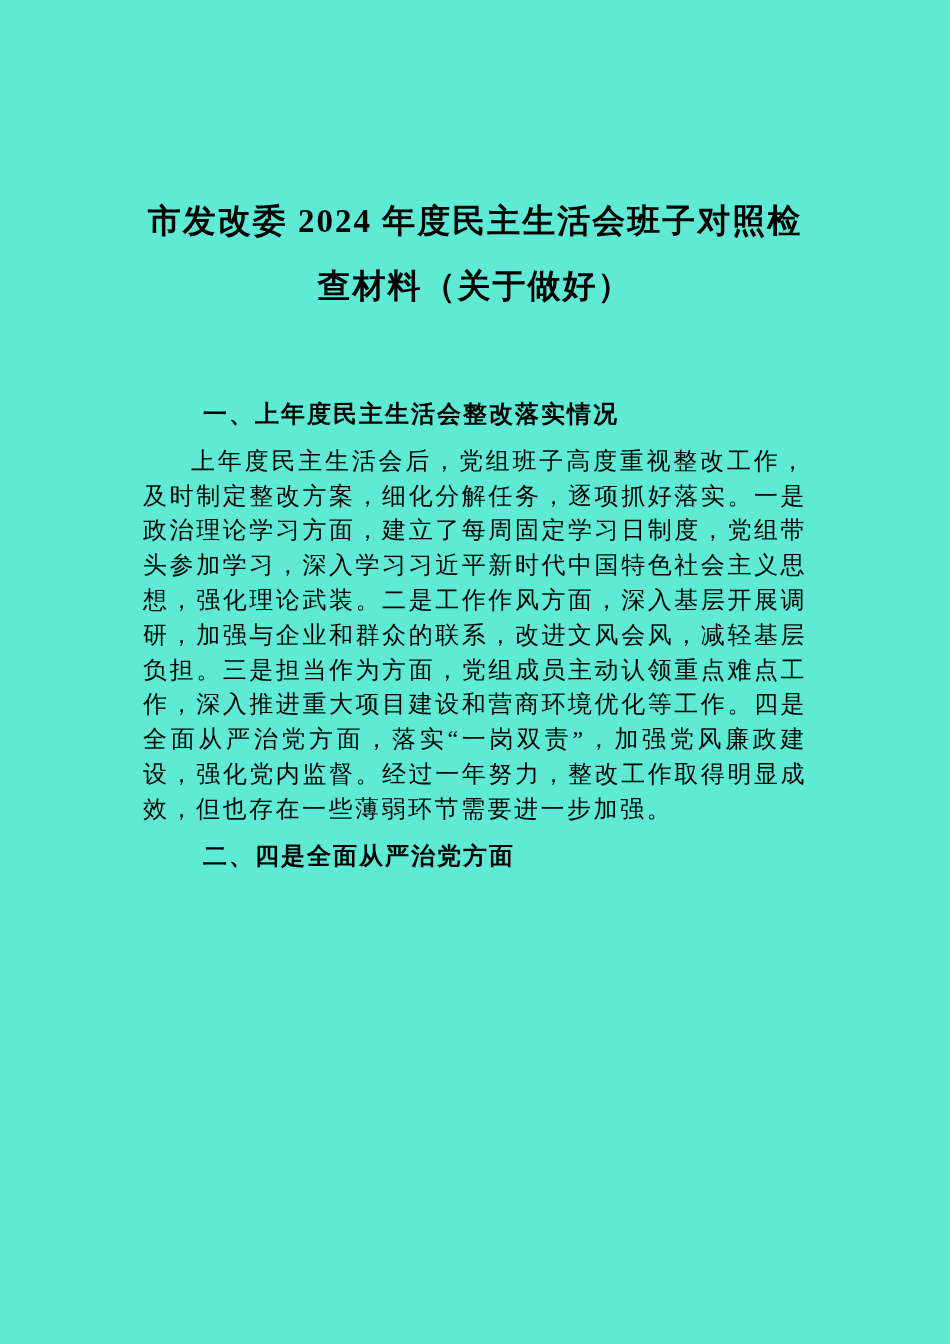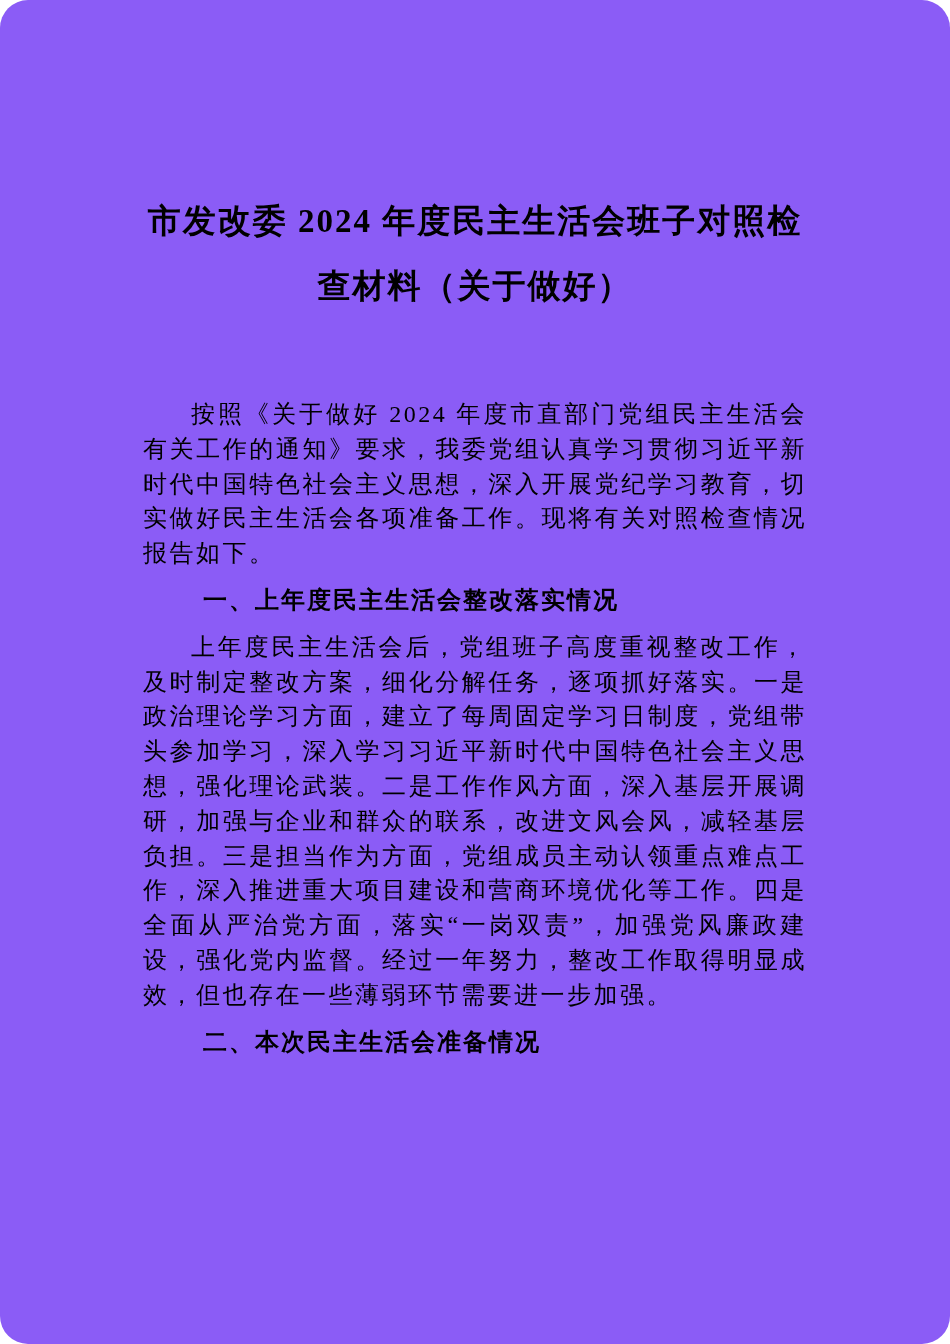--- a/index.html
+++ b/index.html
@@ -4,24 +4,23 @@
 <style>
   html, body {
     margin: 0;
     padding: 0;
     background: #ffffff;
   }
   .page {
     position: relative;
     width: 950px;
     height: 1344px;
-    background: #8b5cf6;
+    background: #5eead4;
     color: #000000;
     overflow: hidden;
-    border-radius: 28px;
   }
   .doc-title {
     margin: 189px 120px 0 120px;
     text-align: center;
     font-family: "Liberation Serif", "DejaVu Serif", serif;
     font-weight: 700;
     font-size: 33px;
     line-height: 65px;
     letter-spacing: 2px;
     color: #000000;
@@ -53,19 +52,18 @@
 <body>
 
 <div class="page">
 
   <div class="doc-title">
     <div>市发改委 2024 年度民主生活会班子对照检</div>
     <div>查材料（关于做好）</div>
   </div>
 
   <div class="doc-body">
-    <p class="para">按照《关于做好 2024 年度市直部门党组民主生活会有关工作的通知》要求，我委党组认真学习贯彻习近平新时代中国特色社会主义思想，深入开展党纪学习教育，切实做好民主生活会各项准备工作。现将有关对照检查情况报告如下。</p>
     <h2 class="heading">一、上年度民主生活会整改落实情况</h2>
     <p class="para">上年度民主生活会后，党组班子高度重视整改工作，及时制定整改方案，细化分解任务，逐项抓好落实。一是政治理论学习方面，建立了每周固定学习日制度，党组带头参加学习，深入学习习近平新时代中国特色社会主义思想，强化理论武装。二是工作作风方面，深入基层开展调研，加强与企业和群众的联系，改进文风会风，减轻基层负担。三是担当作为方面，党组成员主动认领重点难点工作，深入推进重大项目建设和营商环境优化等工作。四是全面从严治党方面，落实“一岗双责”，加强党风廉政建设，强化党内监督。经过一年努力，整改工作取得明显成效，但也存在一些薄弱环节需要进一步加强。</p>
-    <h2 class="heading">二、本次民主生活会准备情况</h2>
+    <h2 class="heading">二、四是全面从严治党方面</h2>
   </div>
 
 </div>
 
 </body></html>

